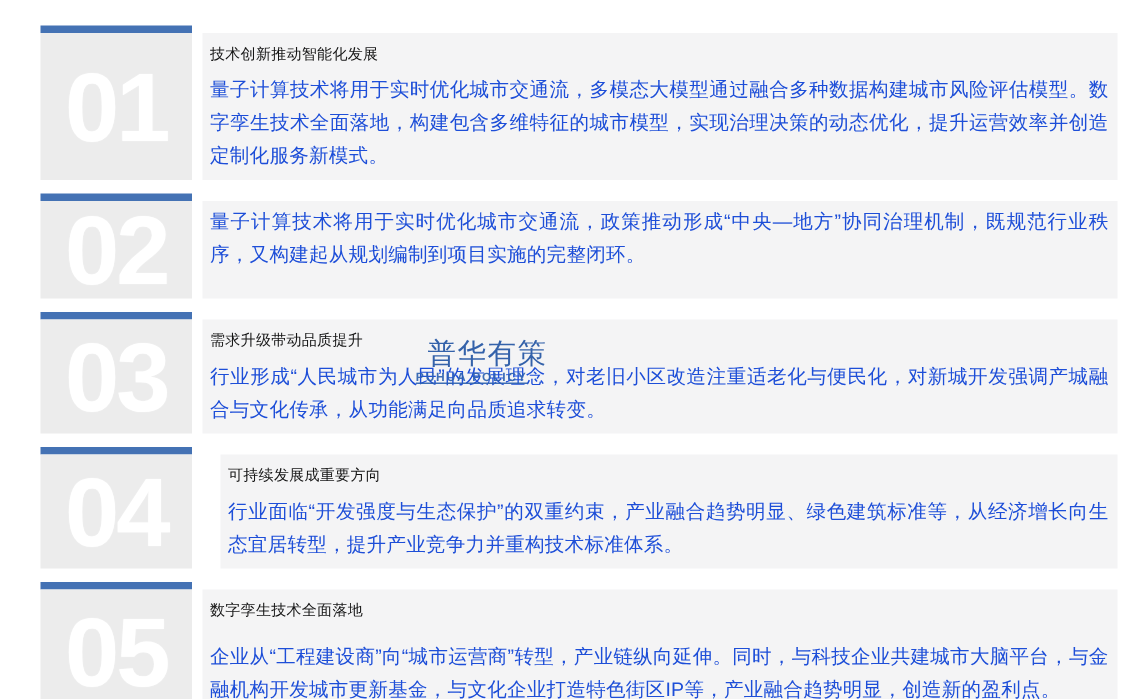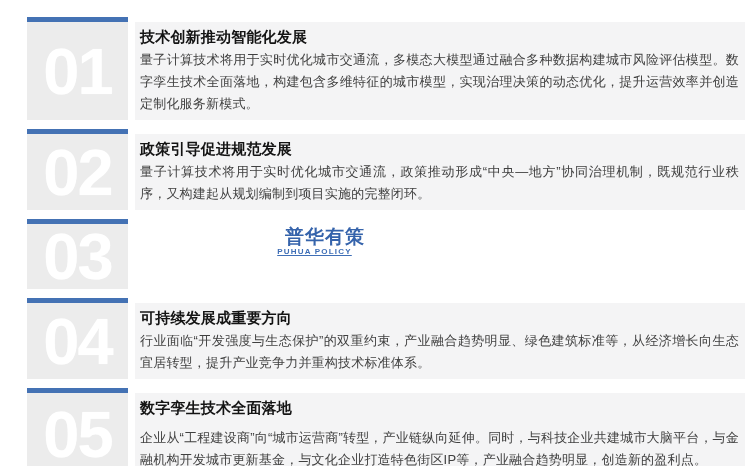--- a/index.html
+++ b/index.html
@@ -16,34 +16,34 @@
     overflow:hidden;
   }
   .num{
     color:#ffffff;font-size:65px;font-weight:bold;line-height:1;letter-spacing:-2px;
     text-shadow:0 0 1px rgba(255,255,255,.6);
   }
   .text-col{
     flex:1;background:#f4f4f5;margin-top:5px;padding:3px 6px 5px 5px;
   }
   .sec-title{
-    font-size:15px;font-weight:bold;color:#141414;line-height:19px;margin:2px 0 3px 0;
+    font-size:10px;font-weight:normal;color:#141414;line-height:19px;margin:2px 0 3px 0;
     letter-spacing:.2px;
   }
   .sec-body{
-    font-size:13px;color:#404040;line-height:22px;text-align:justify;
+    font-size:13px;color:#1d4ed8;line-height:22px;text-align:justify;
     letter-spacing:.2px;
   }
   .gap-lg .sec-body{margin-top:10px;}
   .watermark{
     position:absolute;left:264px;top:227px;z-index:5;text-align:center;opacity:.92;
     pointer-events:none;
   }
   .watermark .wm-cn{
-    font-size:19px;font-weight:bold;color:#2456a4;letter-spacing:1px;line-height:20px;padding-left:21px;
+    font-size:19px;font-weight:normal;color:#2456a4;letter-spacing:1px;line-height:20px;padding-left:21px;
   }
   .watermark .wm-en{
     font-size:8px;font-weight:bold;color:#2e62b0;letter-spacing:1.2px;line-height:10px;text-decoration:underline;
   }
 </style>
 </head>
 <body>
 
 <div class="canvas">
 
@@ -61,42 +61,45 @@
   </div>
 
   <div class="section">
     <div class="num-col">
       <div class="accent-bar" style="background: rgb(68, 114, 180);"></div>
       <div class="num-box" style="background: rgb(236, 236, 236);">
         <span class="num">02</span>
       </div>
     </div>
     <div class="text-col" style="background: rgb(244, 244, 245);">
-      <div class="sec-title">政策引导促进规范发展</div>
       <div class="sec-body">量子计算技术将用于实时优化城市交通流，政策推动形成“中央—地方”协同治理机制，既规范行业秩序，又构建起从规划编制到项目实施的完整闭环。</div>
     </div>
   </div>
 
   <div class="section">
     <div class="num-col">
       <div class="accent-bar" style="background: rgb(68, 114, 180);"></div>
       <div class="num-box" style="background: rgb(236, 236, 236);">
         <span class="num">03</span>
       </div>
     </div>
+    <div class="text-col" style="background: rgb(244, 244, 245);">
+      <div class="sec-title">需求升级带动品质提升</div>
+      <div class="sec-body">行业形成“人民城市为人民”的发展理念，对老旧小区改造注重适老化与便民化，对新城开发强调产城融合与文化传承，从功能满足向品质追求转变。</div>
+    </div>
   </div>
 
   <div class="section">
     <div class="num-col">
       <div class="accent-bar" style="background: rgb(68, 114, 180);"></div>
       <div class="num-box" style="background: rgb(236, 236, 236);">
         <span class="num">04</span>
       </div>
     </div>
-    <div class="text-col" style="background: rgb(244, 244, 245);">
+    <div class="text-col" style="background: rgb(244, 244, 245); margin-left: 12px;">
       <div class="sec-title">可持续发展成重要方向</div>
       <div class="sec-body">行业面临“开发强度与生态保护”的双重约束，产业融合趋势明显、绿色建筑标准等，从经济增长向生态宜居转型，提升产业竞争力并重构技术标准体系。</div>
     </div>
   </div>
 
   <div class="section gap-lg">
     <div class="num-col">
       <div class="accent-bar" style="background: rgb(68, 114, 180);"></div>
       <div class="num-box" style="background: rgb(236, 236, 236);">
         <span class="num">05</span>

